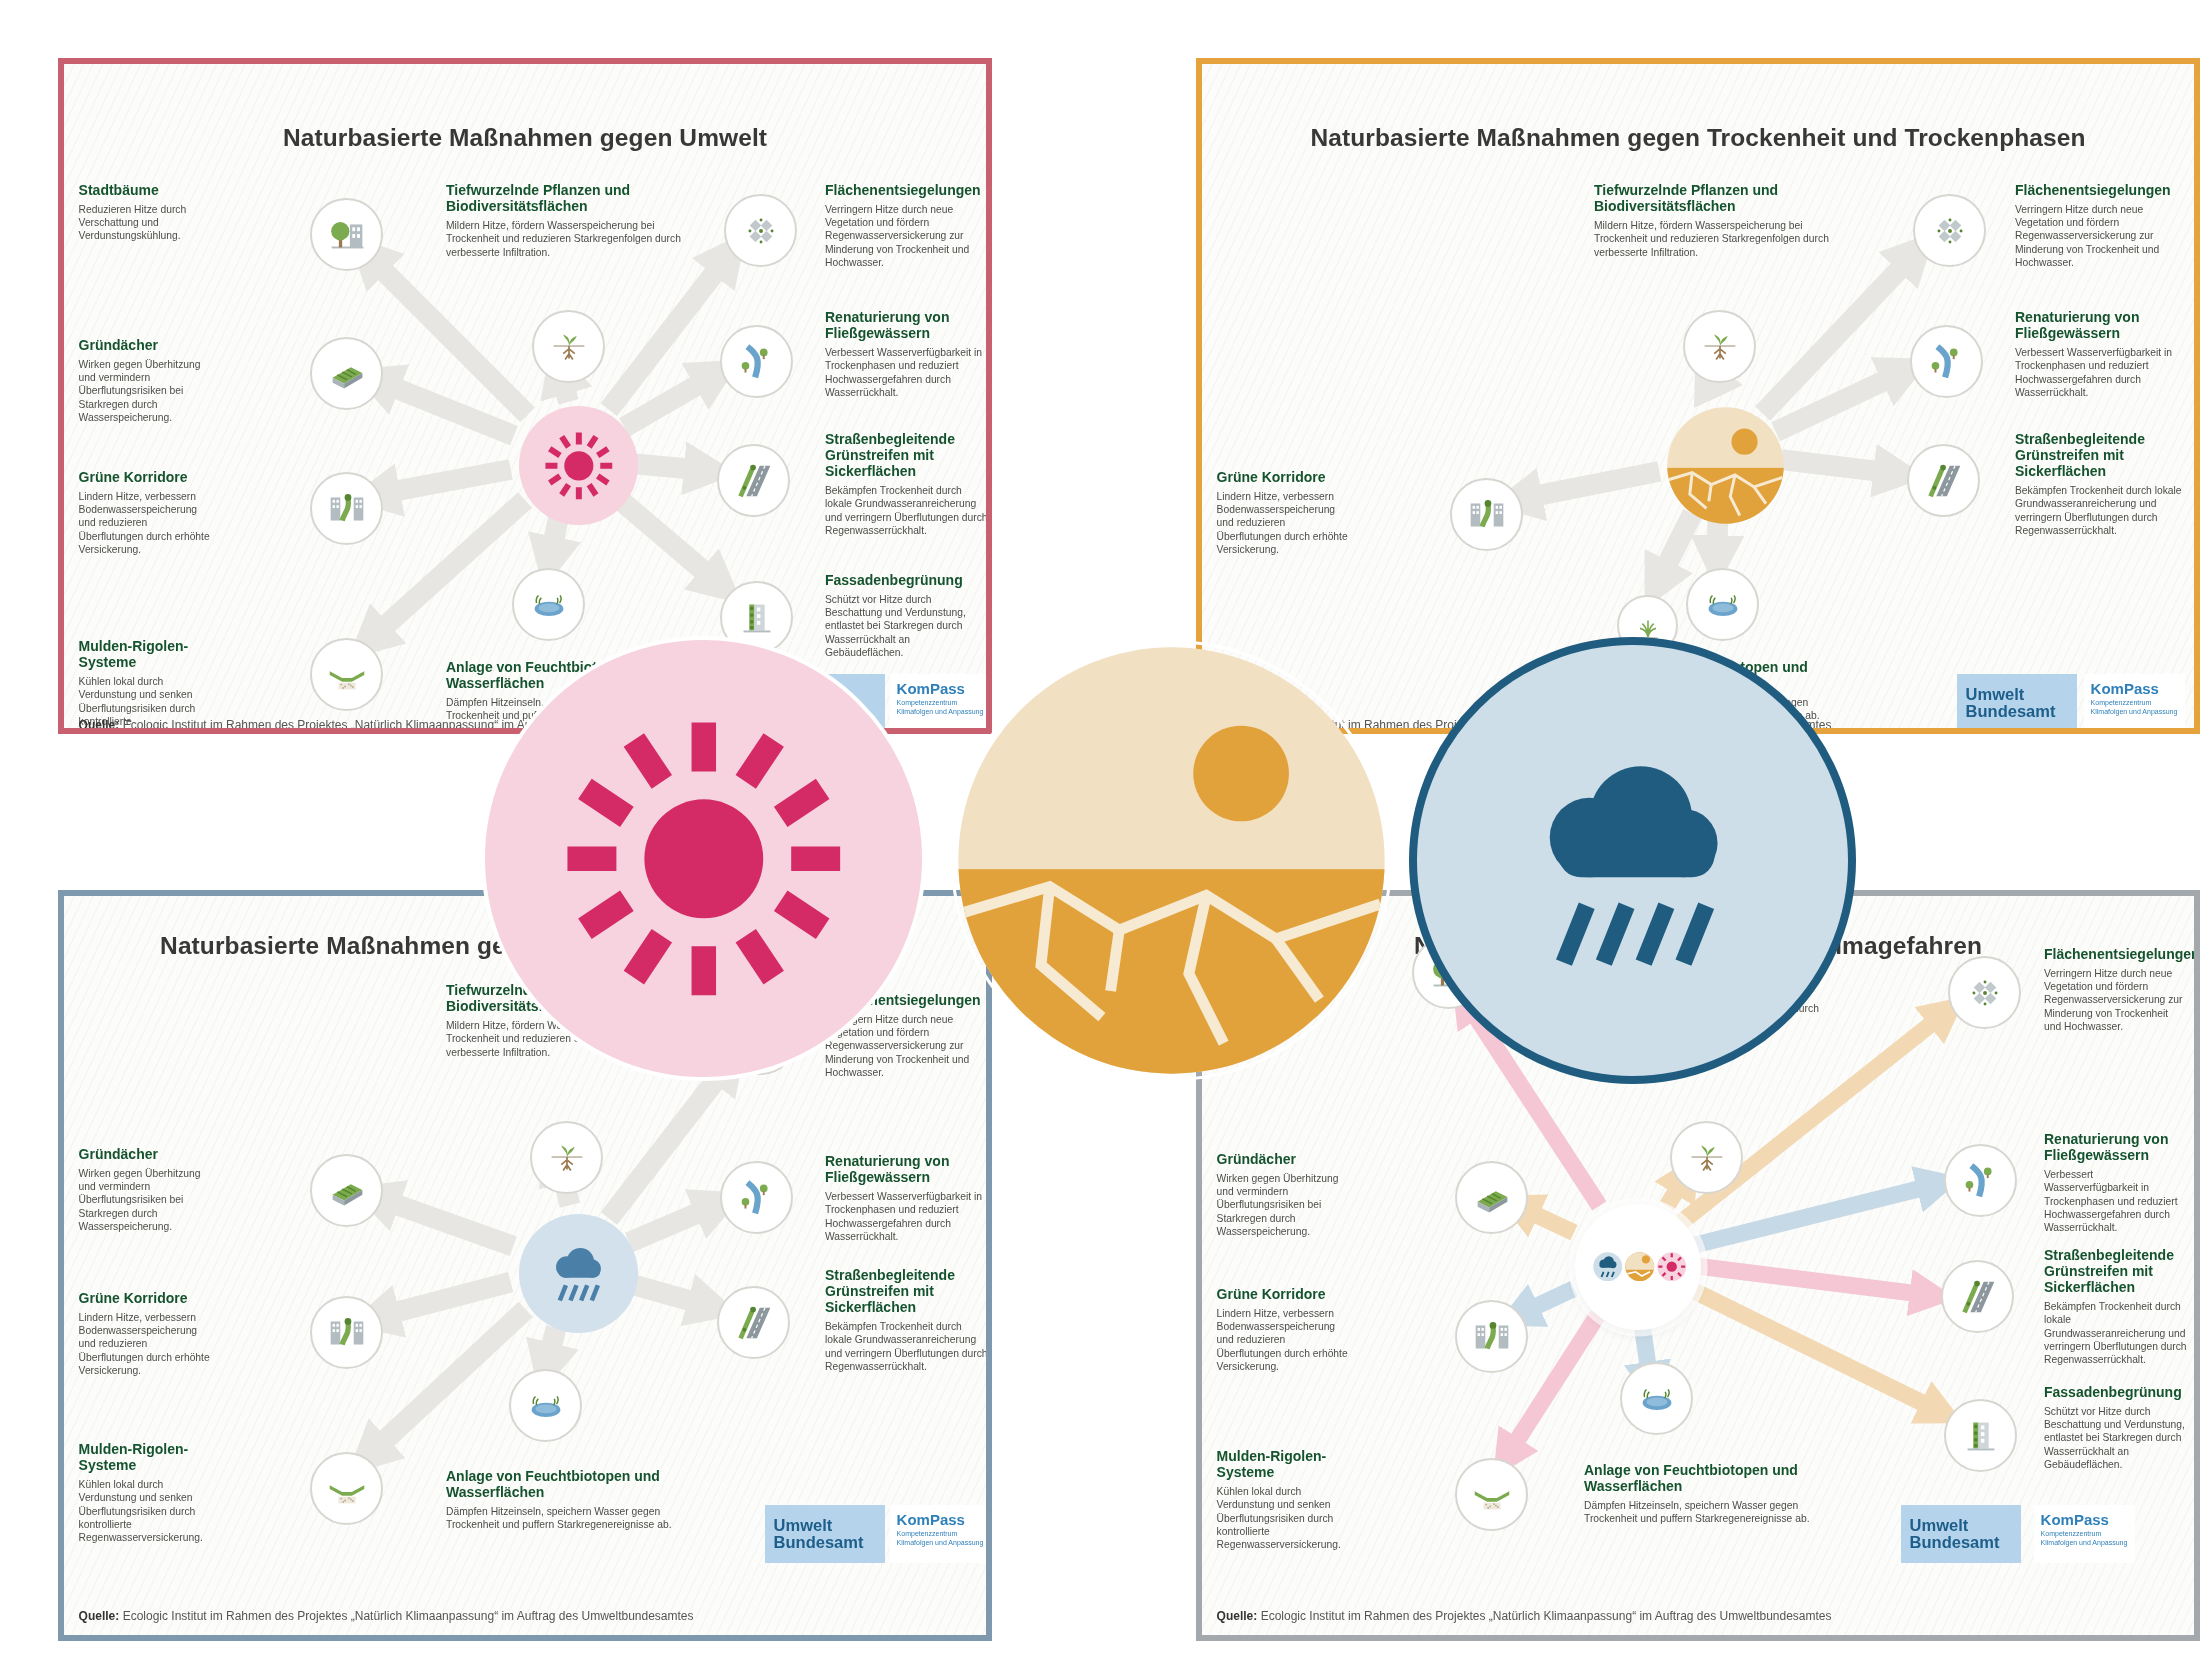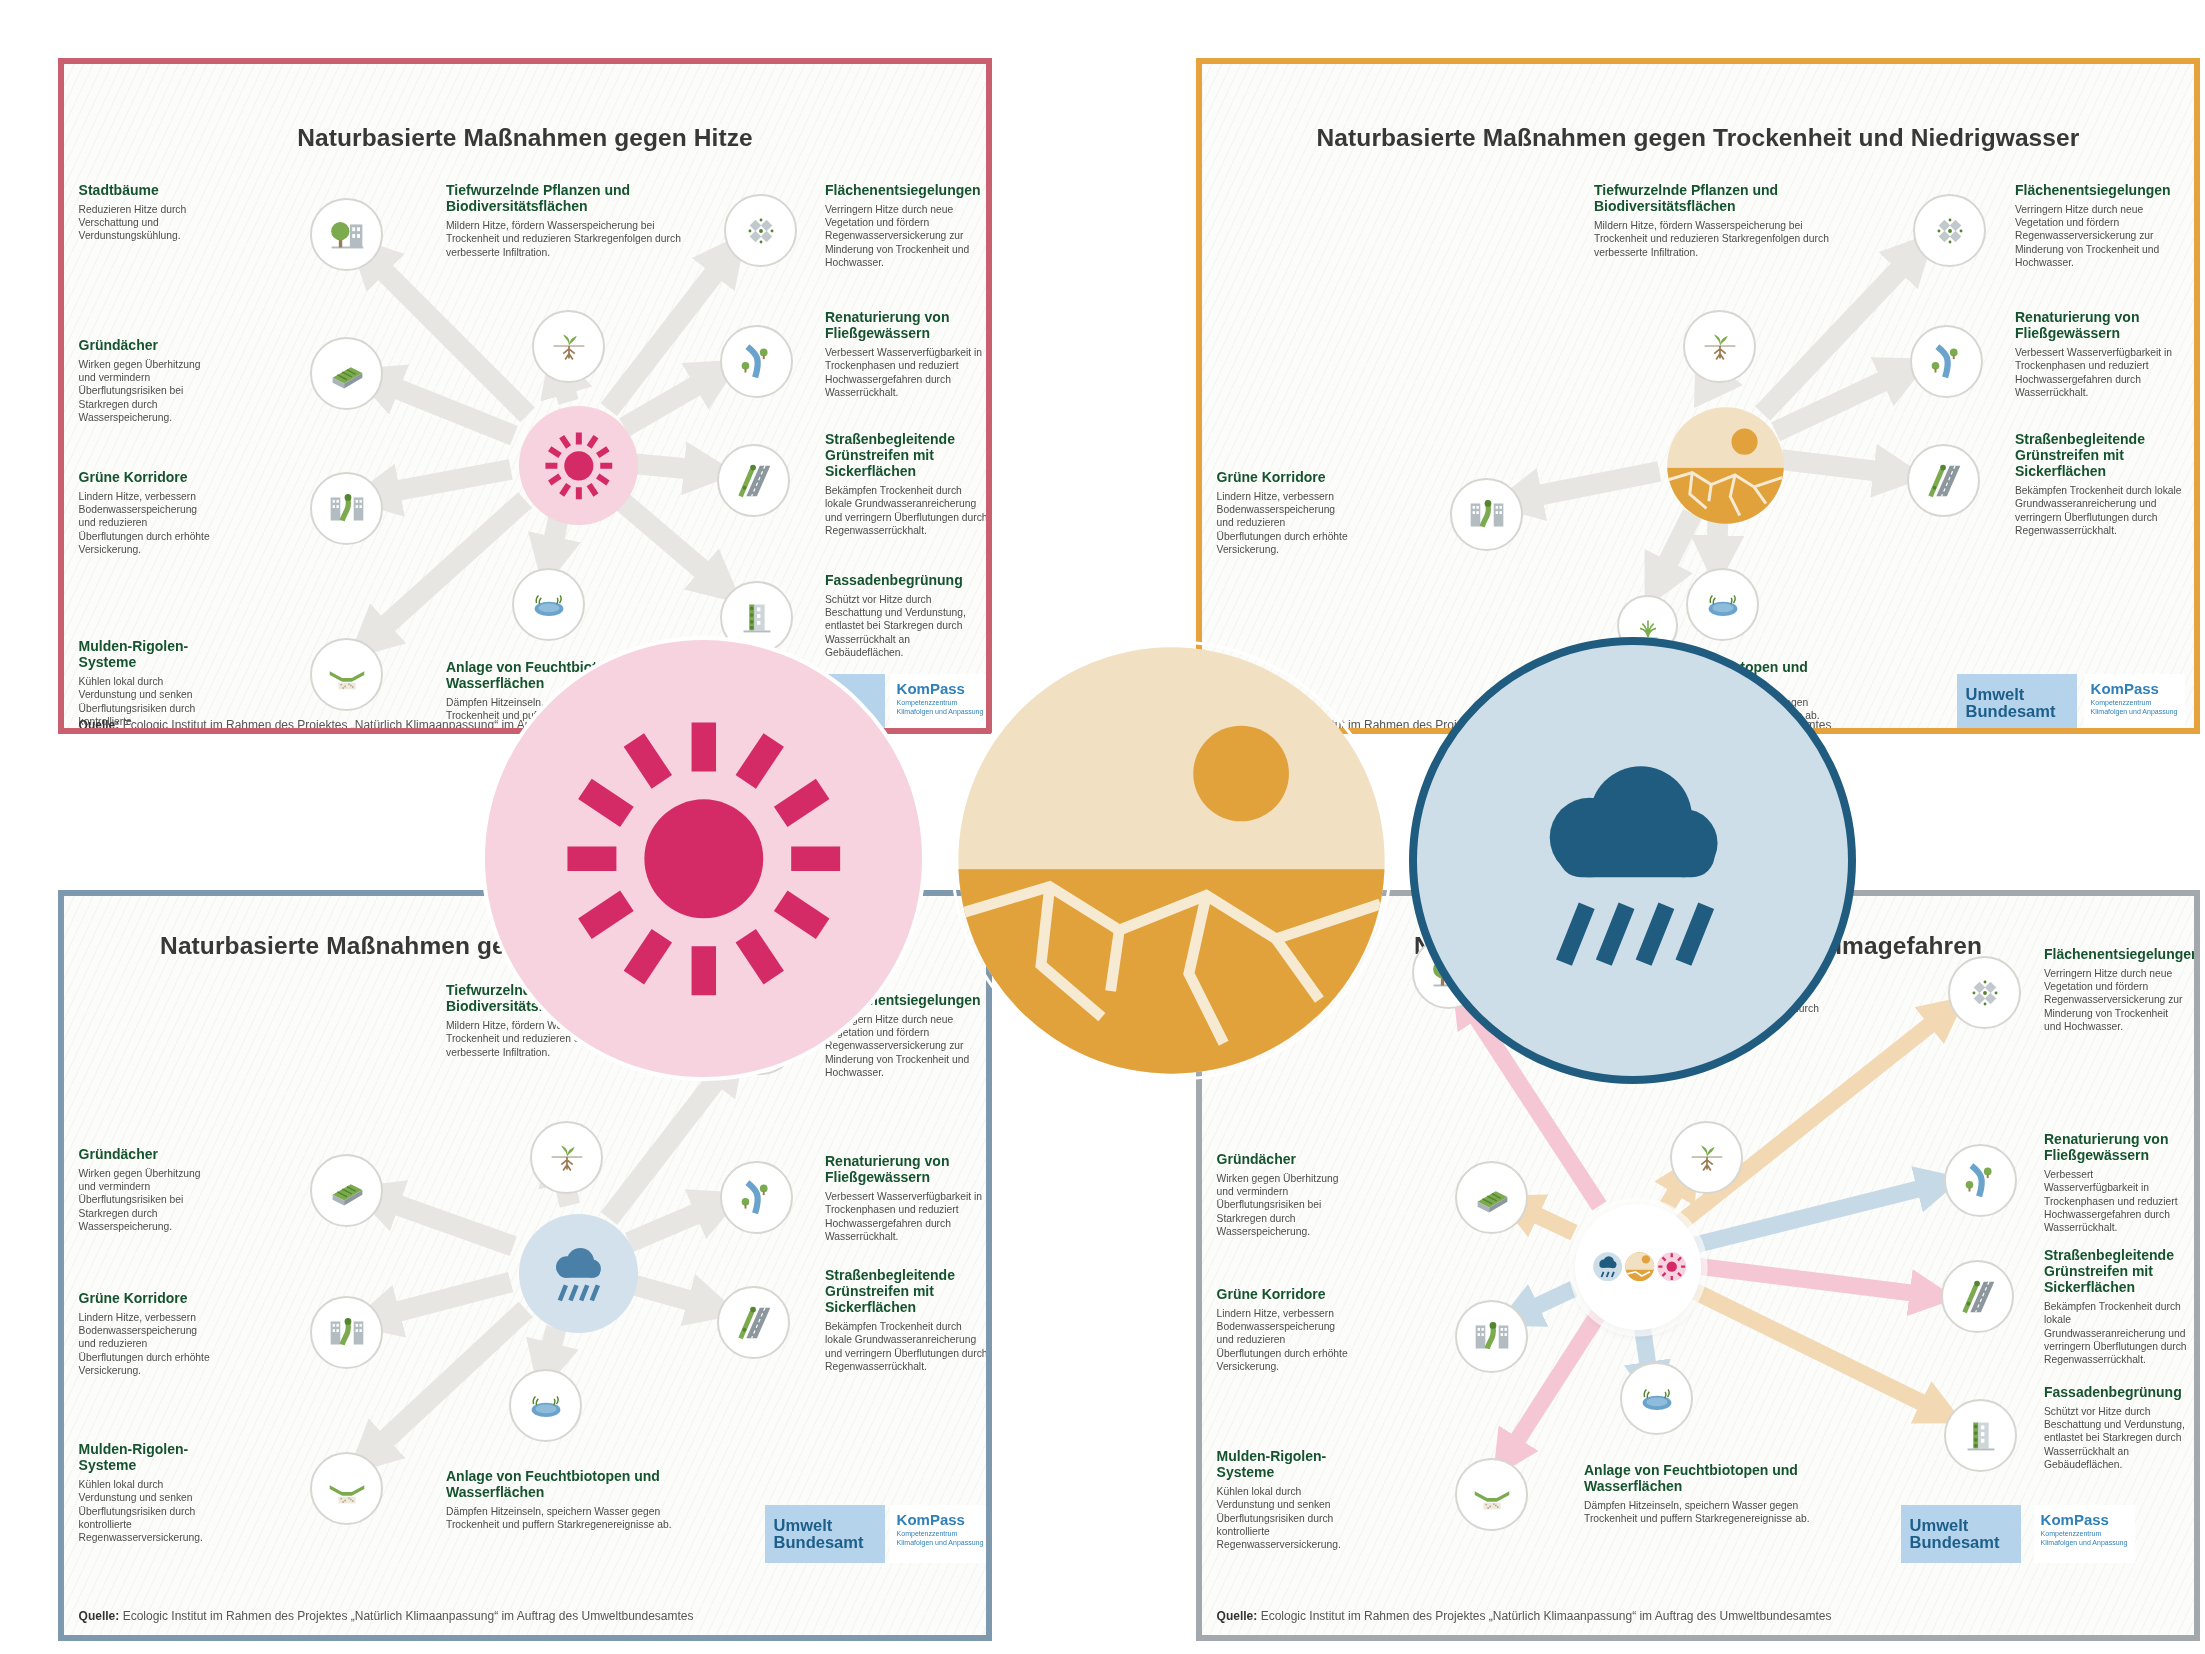--- a/index.html
+++ b/index.html
@@ -44,21 +44,21 @@
 .ov-pink svg{width:80%;height:80%}
 .ov-orange{left:951px;top:640px;width:441px;height:441px;border:3.3px solid #fff;z-index:51;overflow:hidden}
 .ov-orange svg{width:100%;height:100%}
 .ov-blue{left:1409px;top:637px;width:447px;height:447px;background:#cddee9;border:8.6px solid #1f5c7f;color:#1f5c7f;z-index:52}
 .ov-blue svg{width:66%;height:66%}
 </style>
 </head>
 <body>
 
 <section class="poster p-hitze">
-  <h1 class="ptitle">Naturbasierte Maßnahmen gegen Hitze</h1>
+  <h1 class="ptitle">Naturbasierte Maßnahmen gegen Umwelt</h1>
   <svg class="arrows" viewBox="0 0 1412 1022">
     <defs>
         <marker id="ah-g1" viewBox="0 0 10 10" refX="2" refY="5" markerWidth="2.6" markerHeight="2.6" orient="auto">
           <path d="M0 0 L10 5 L0 10 Z" fill="#e7e6e2"></path>
         </marker>
       </defs>
     <g stroke="#e7e6e2" stroke-width="32">
       <line x1="710" y1="540" x2="480" y2="310" marker-end="url(#ah-g1)"></line>
       <line x1="689" y1="572" x2="497" y2="495" marker-end="url(#ah-g1)"></line>
       <line x1="684" y1="624" x2="497" y2="659" marker-end="url(#ah-g1)"></line>
@@ -250,21 +250,21 @@
   <div class="kompass" style="left:826px;top:610px">
     <div class="k-title">
         <span>KomPass</span>
         <span></span>
       </div>
     <div class="k-sub"><span>Kompetenzzentrum</span><br><span>Klimafolgen und Anpassung</span></div>
   </div>
 </section>
 
 <section class="poster p-trocken">
-  <h1 class="ptitle">Naturbasierte Maßnahmen gegen Trockenheit und Niedrigwasser</h1>
+  <h1 class="ptitle">Naturbasierte Maßnahmen gegen Trockenheit und Trockenphasen</h1>
   <svg class="arrows" viewBox="0 0 1517 1022">
     <defs>
         <marker id="ah-g2" viewBox="0 0 10 10" refX="2" refY="5" markerWidth="2.6" markerHeight="2.6" orient="auto">
           <path d="M0 0 L10 5 L0 10 Z" fill="#e7e6e2"></path>
         </marker>
       </defs>
     <g stroke="#e7e6e2" stroke-width="32">
       <line x1="790" y1="512" x2="783" y2="497" marker-end="url(#ah-g2)"></line>
       <line x1="699" y1="627" x2="502" y2="666" marker-end="url(#ah-g2)"></line>
       <line x1="858" y1="538" x2="1078" y2="306" marker-end="url(#ah-g2)"></line>

